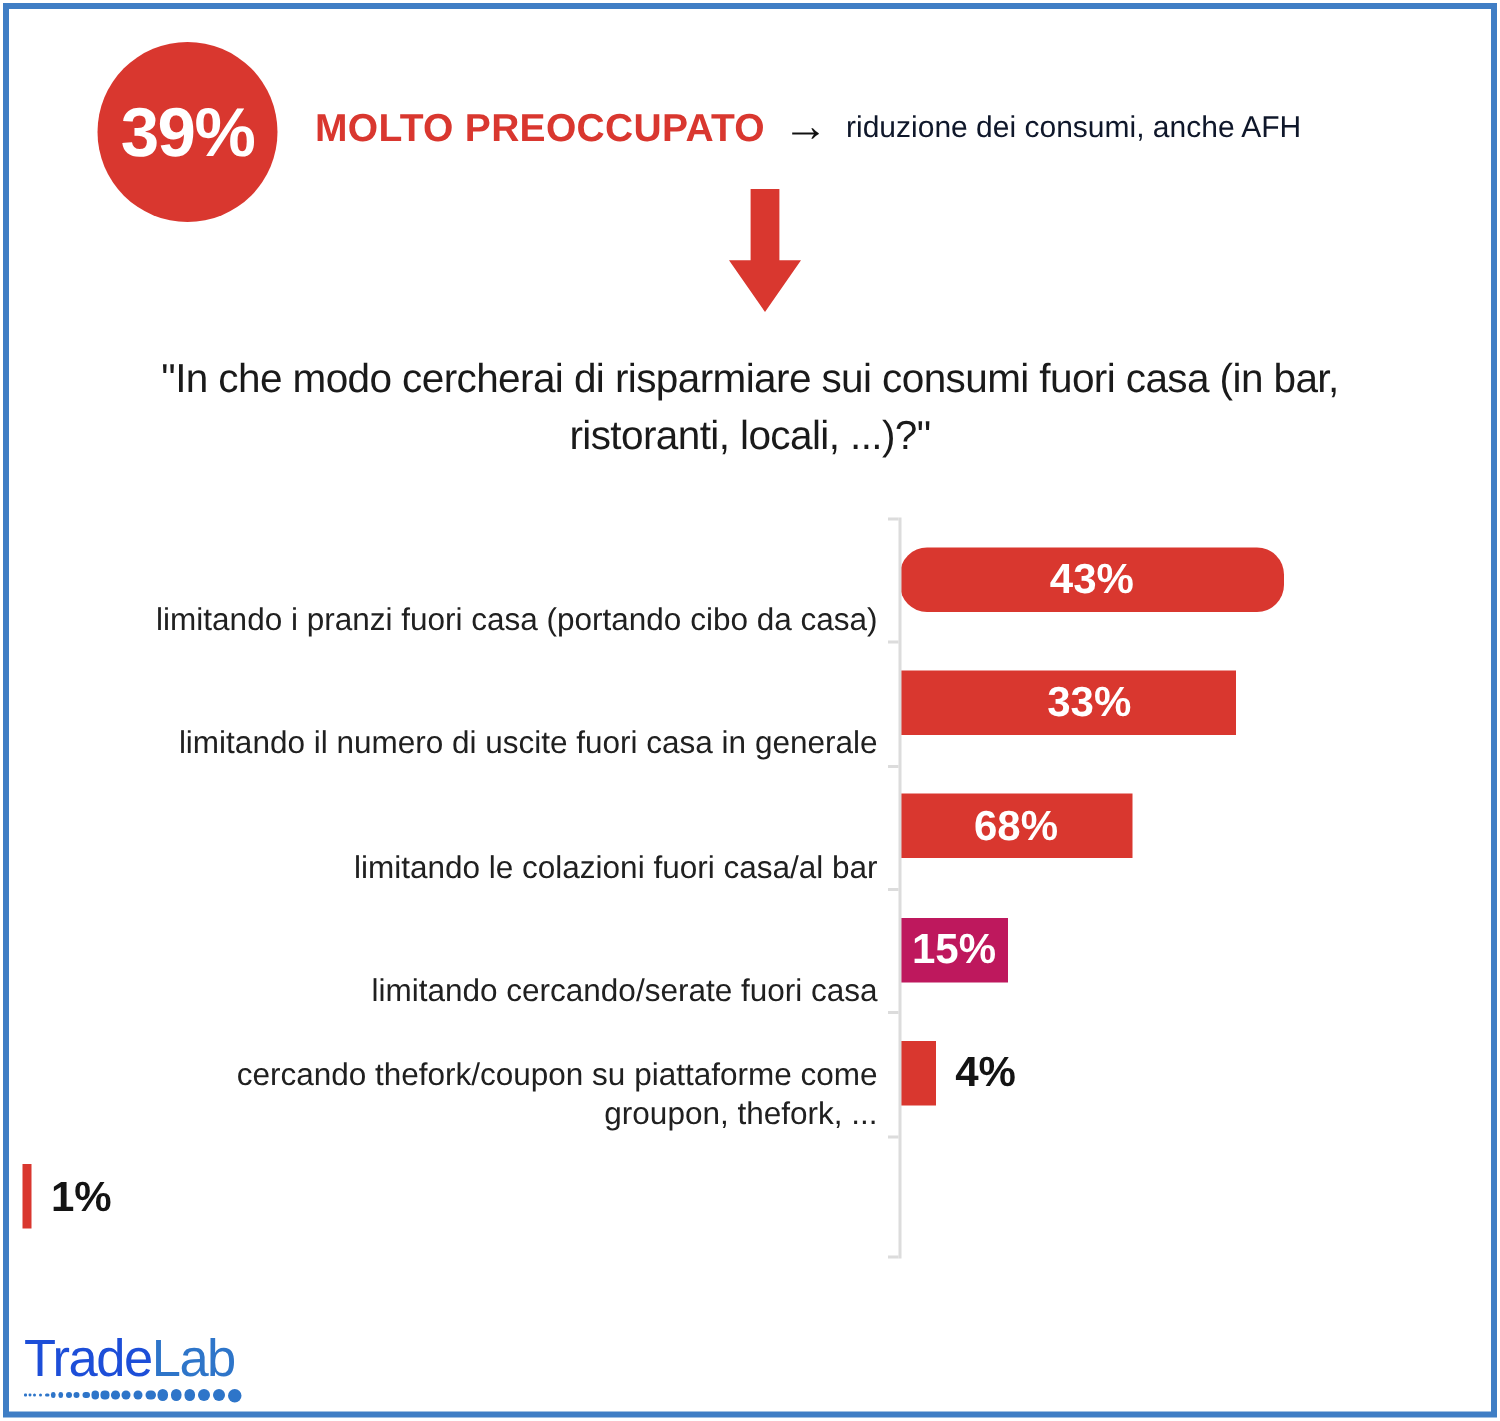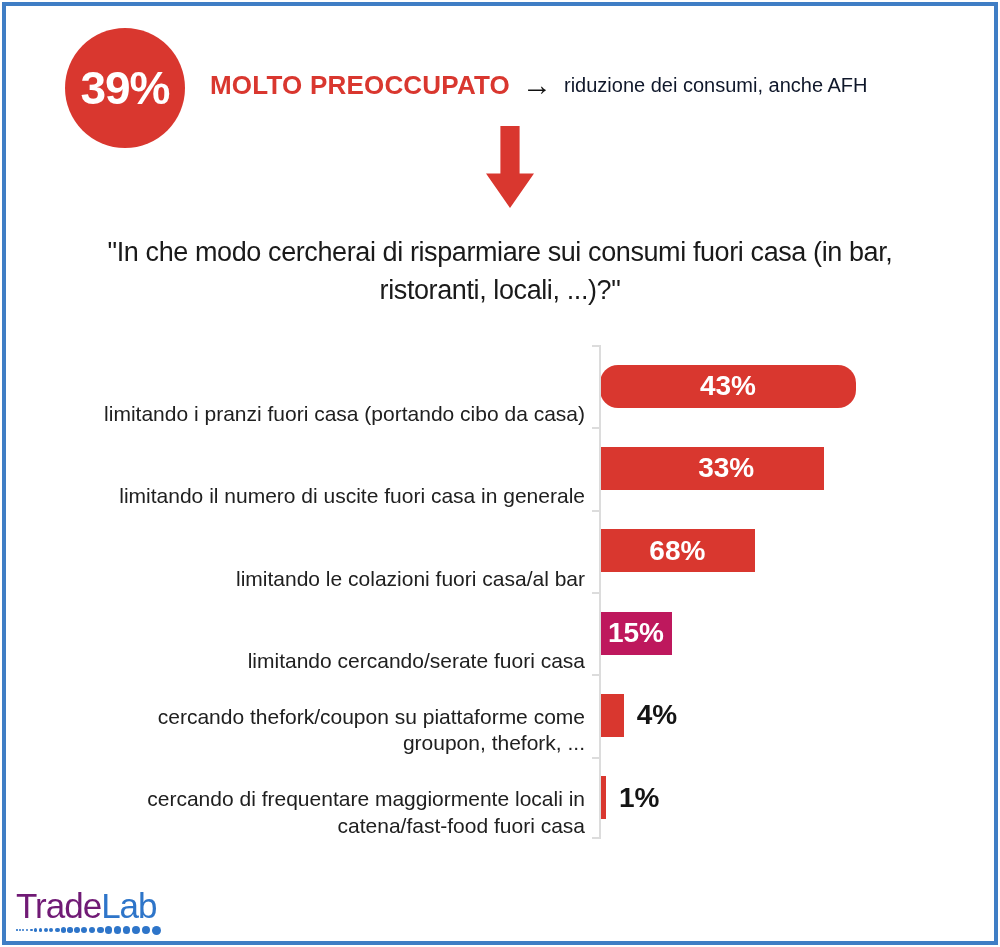--- a/index.html
+++ b/index.html
@@ -45,21 +45,21 @@
     line-height:1.25;box-sizing:border-box;
   }
   .cat-label.wrap2{padding-left:65px;}
   .bar-area{margin-left:15px;flex:1;height:100%;position:relative;display:flex;align-items:center;}
   .bar{height:43px;background:#D9372F;position:relative;display:flex;align-items:center;justify-content:center;}
   .val{font-size:28px;font-weight:bold;color:#ffffff;white-space:nowrap;}
   .val.outside{position:absolute;left:calc(100% + 13px);top:50%;transform:translateY(-50%);color:#141414;}
   
   .logo{position:absolute;left:16px;top:888px;}
   .logo-text{font-size:35px;letter-spacing:-1px;line-height:1;}
-  .logo-trade{color:#701a75;}
+  .logo-trade{color:#1d4ed8;}
   .logo-lab{color:#2E75C9;}
   .logo-dots{margin-top:2px;height:10px;display:flex;align-items:center;gap:1.4px;}
   .logo-dots i{display:block;border-radius:50%;background:#2E75C9;}
 </style>
 </head>
 <body>
 
 <div class="frame"></div>
 
 <div class="stat-circle">
@@ -119,21 +119,20 @@
     <div class="row">
       <div class="cat-label wrap2">cercando thefork/coupon su piattaforme come groupon, thefork, ...</div>
       <div class="bar-area">
         <div class="bar" style="width: 23.8px; background: rgb(217, 55, 47);">
           <span class="val outside">4%</span>
         </div>
       </div>
     </div>
 
     <div class="row">
-      <div class="cat-label wrap2">cercando di frequentare maggiormente locali in catena/fast-food fuori casa</div>
       <div class="bar-area">
         <div class="bar" style="width: 5.95px; background: rgb(217, 55, 47);">
           <span class="val outside">1%</span>
         </div>
       </div>
     </div>
 
   </div>
   <div class="axis">
       <div class="tick" style="top: 0px;"></div>

